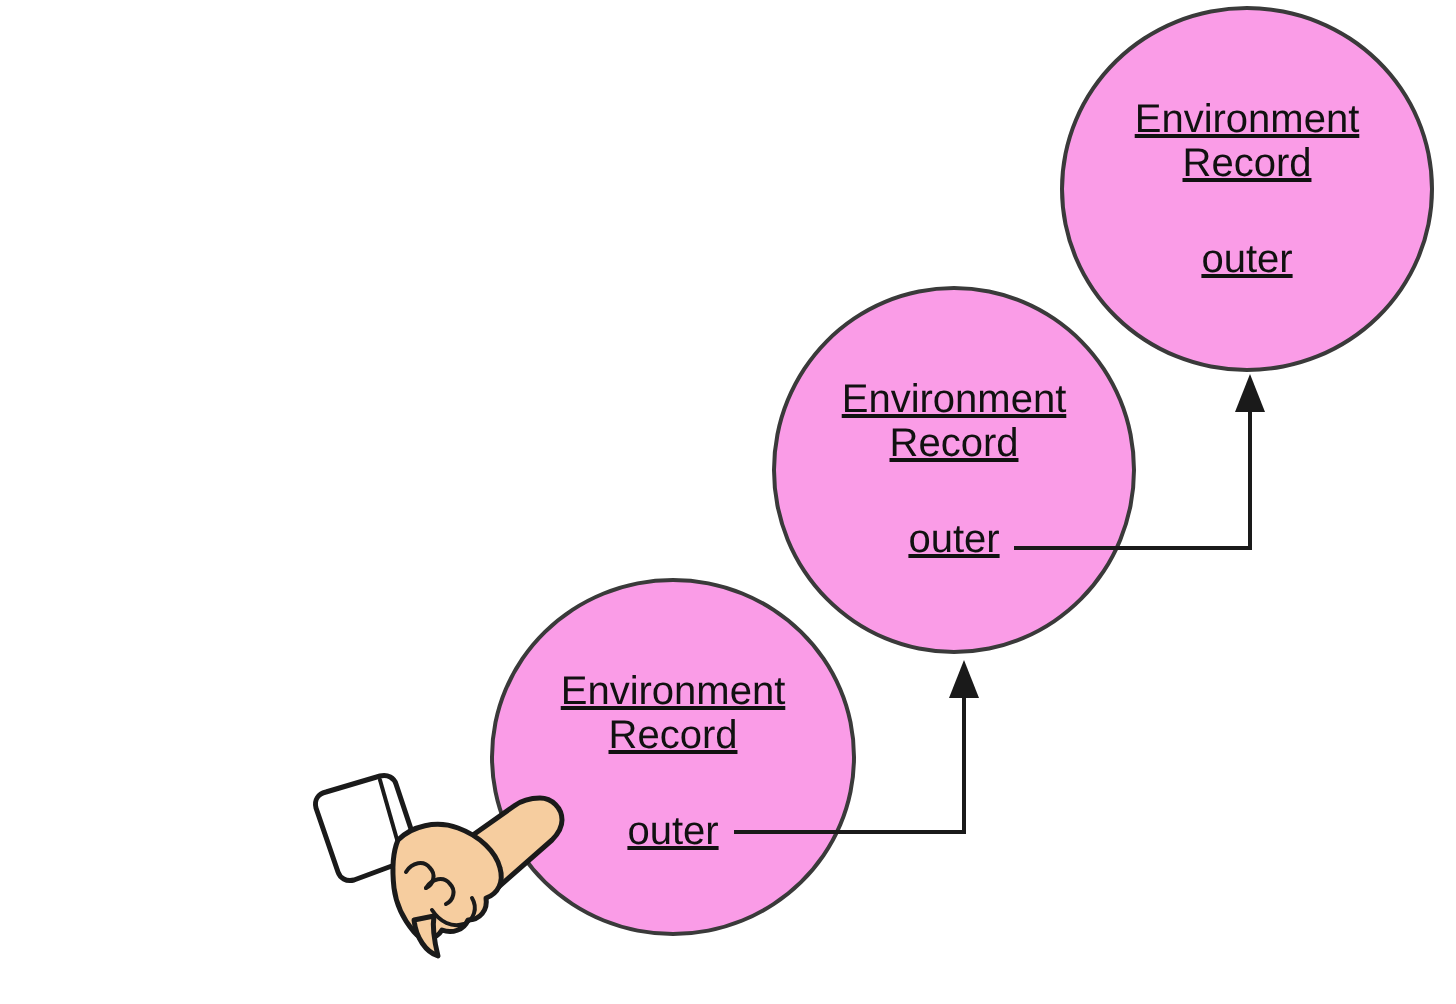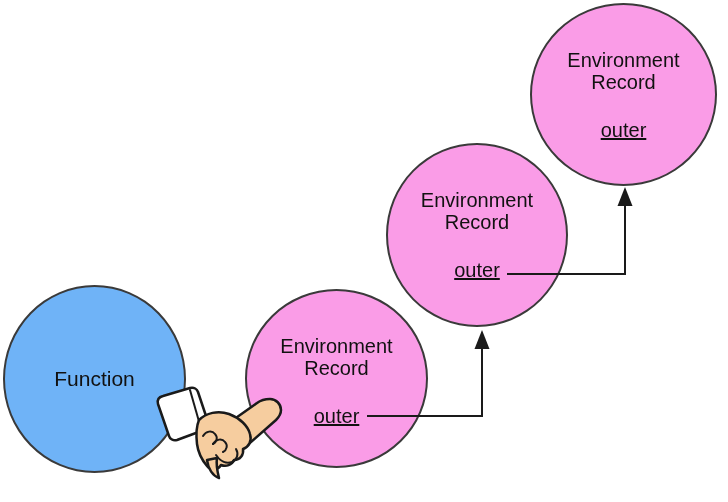--- a/index.html
+++ b/index.html
@@ -26,20 +26,21 @@
     background: var(--function-fill, #6FB3F7);
     display: flex; align-items: center; justify-content: center;
   }
   .circle.pink { background: var(--record-fill, #FA9CE7); }
   .fn-label { font-size: 21px; }
   .er-title {
     margin: 44px auto 0 auto;
     width: 140px;
     font-size: 20px;
     line-height: 22px;
+    text-decoration: underline;
   }
   .er-outer {
     margin-top: 26px;
     font-size: 20px;
     line-height: 22px;
     text-decoration: underline;
   }
   #overlay {
     position: absolute;
     left: 0; top: 0;
@@ -69,23 +70,20 @@
     stroke: var(--arrow, #1a1a1a);
     stroke-width: 2;
     stroke-linecap: round;
   }
 </style>
 </head>
 <body>
 
 <div id="canvas">
 
-  <div class="circle blue" style="left:3px; top:285px; width:183px; height:188px;">
-    <div class="fn-label">Function</div>
-  </div>
 
   <div class="circle pink" style="left:245px; top:289px; width:183px; height:179px;">
     <div class="er-title">Environment Record</div>
     <div class="er-outer">outer</div>
   </div>
 
   <div class="circle pink" style="left:386px; top:143px; width:182px; height:184px;">
     <div class="er-title">Environment Record</div>
     <div class="er-outer">outer</div>
   </div>

